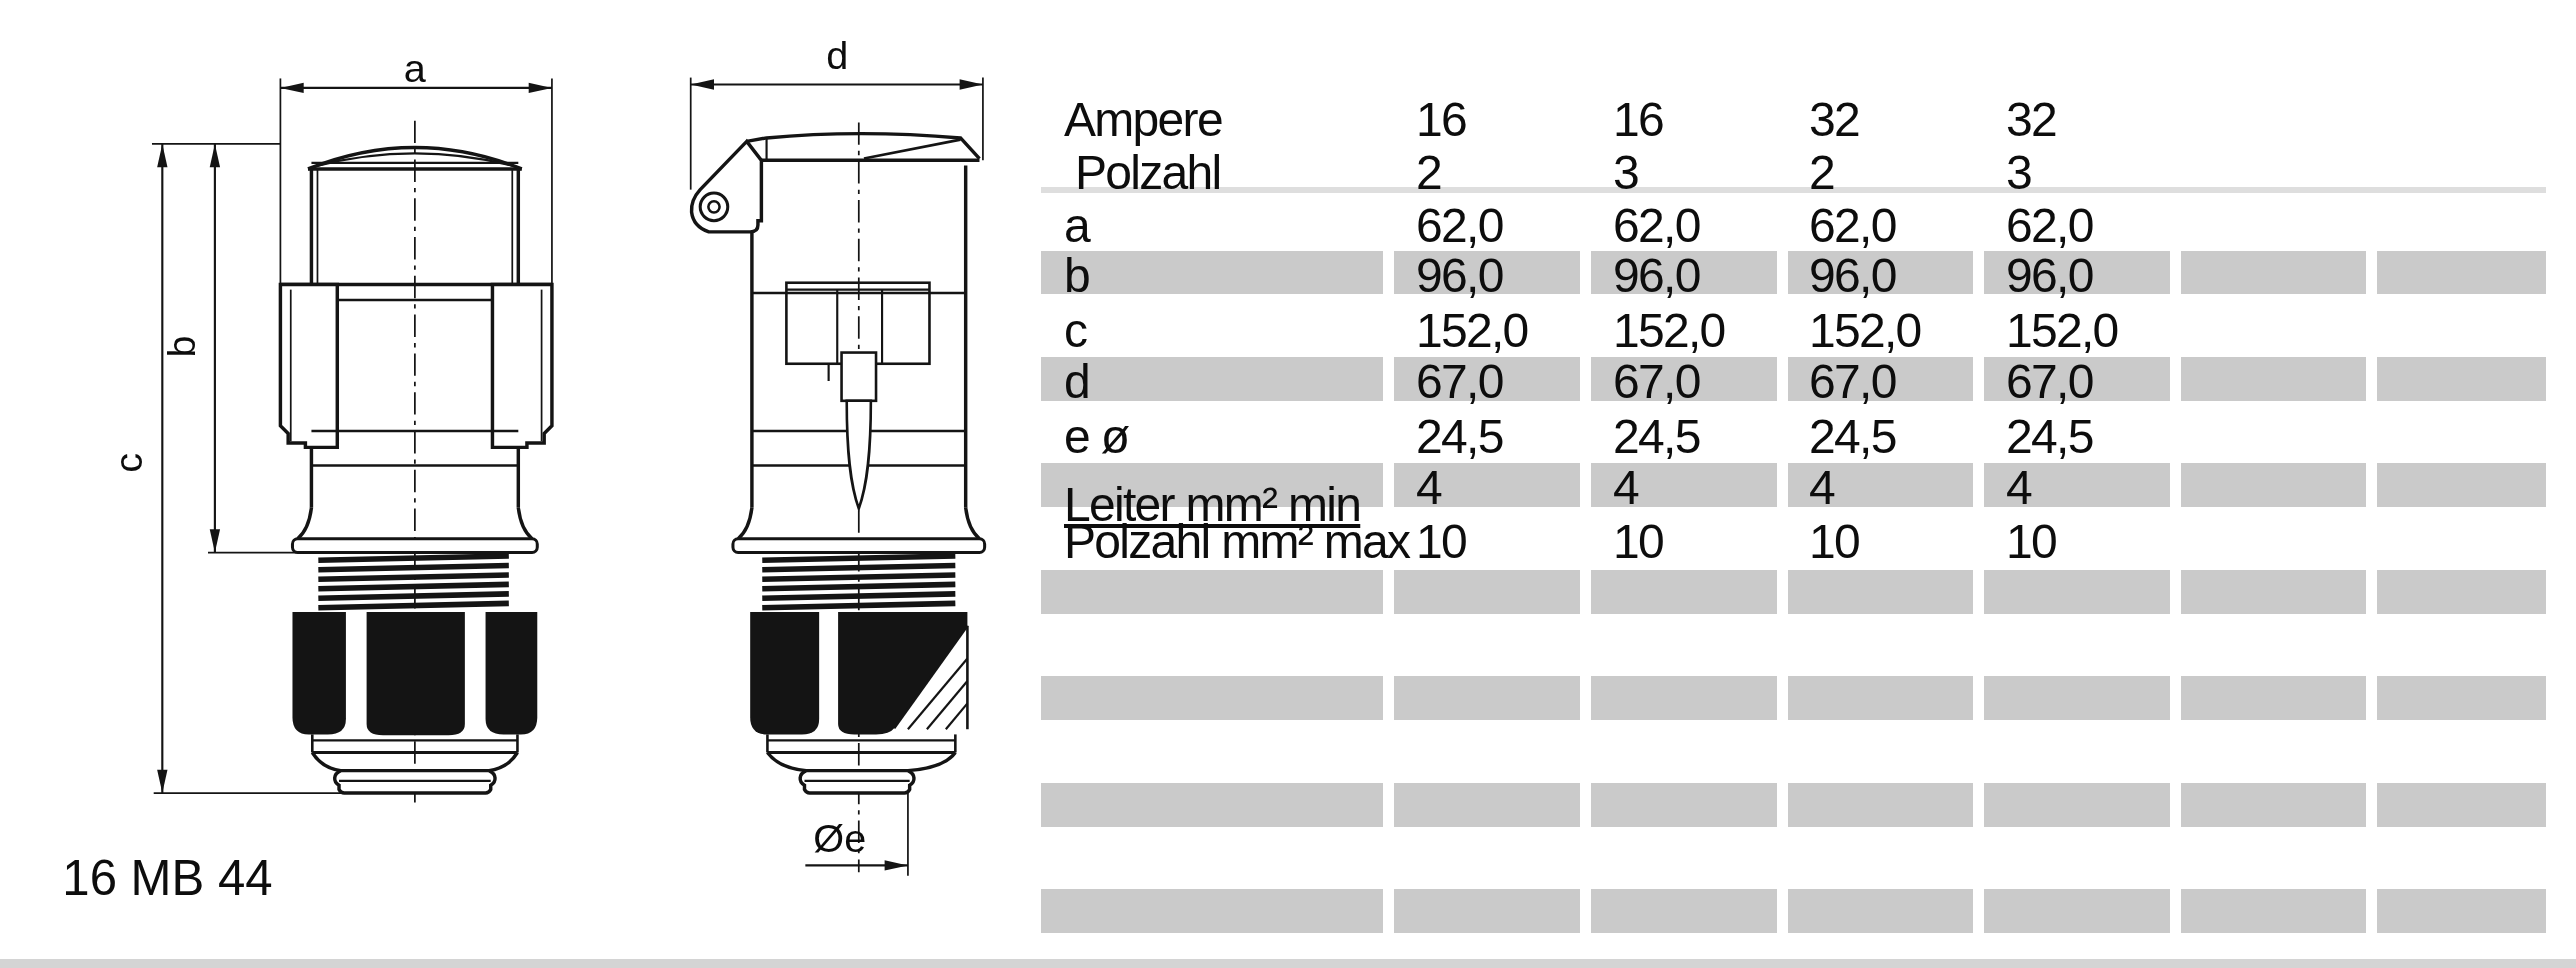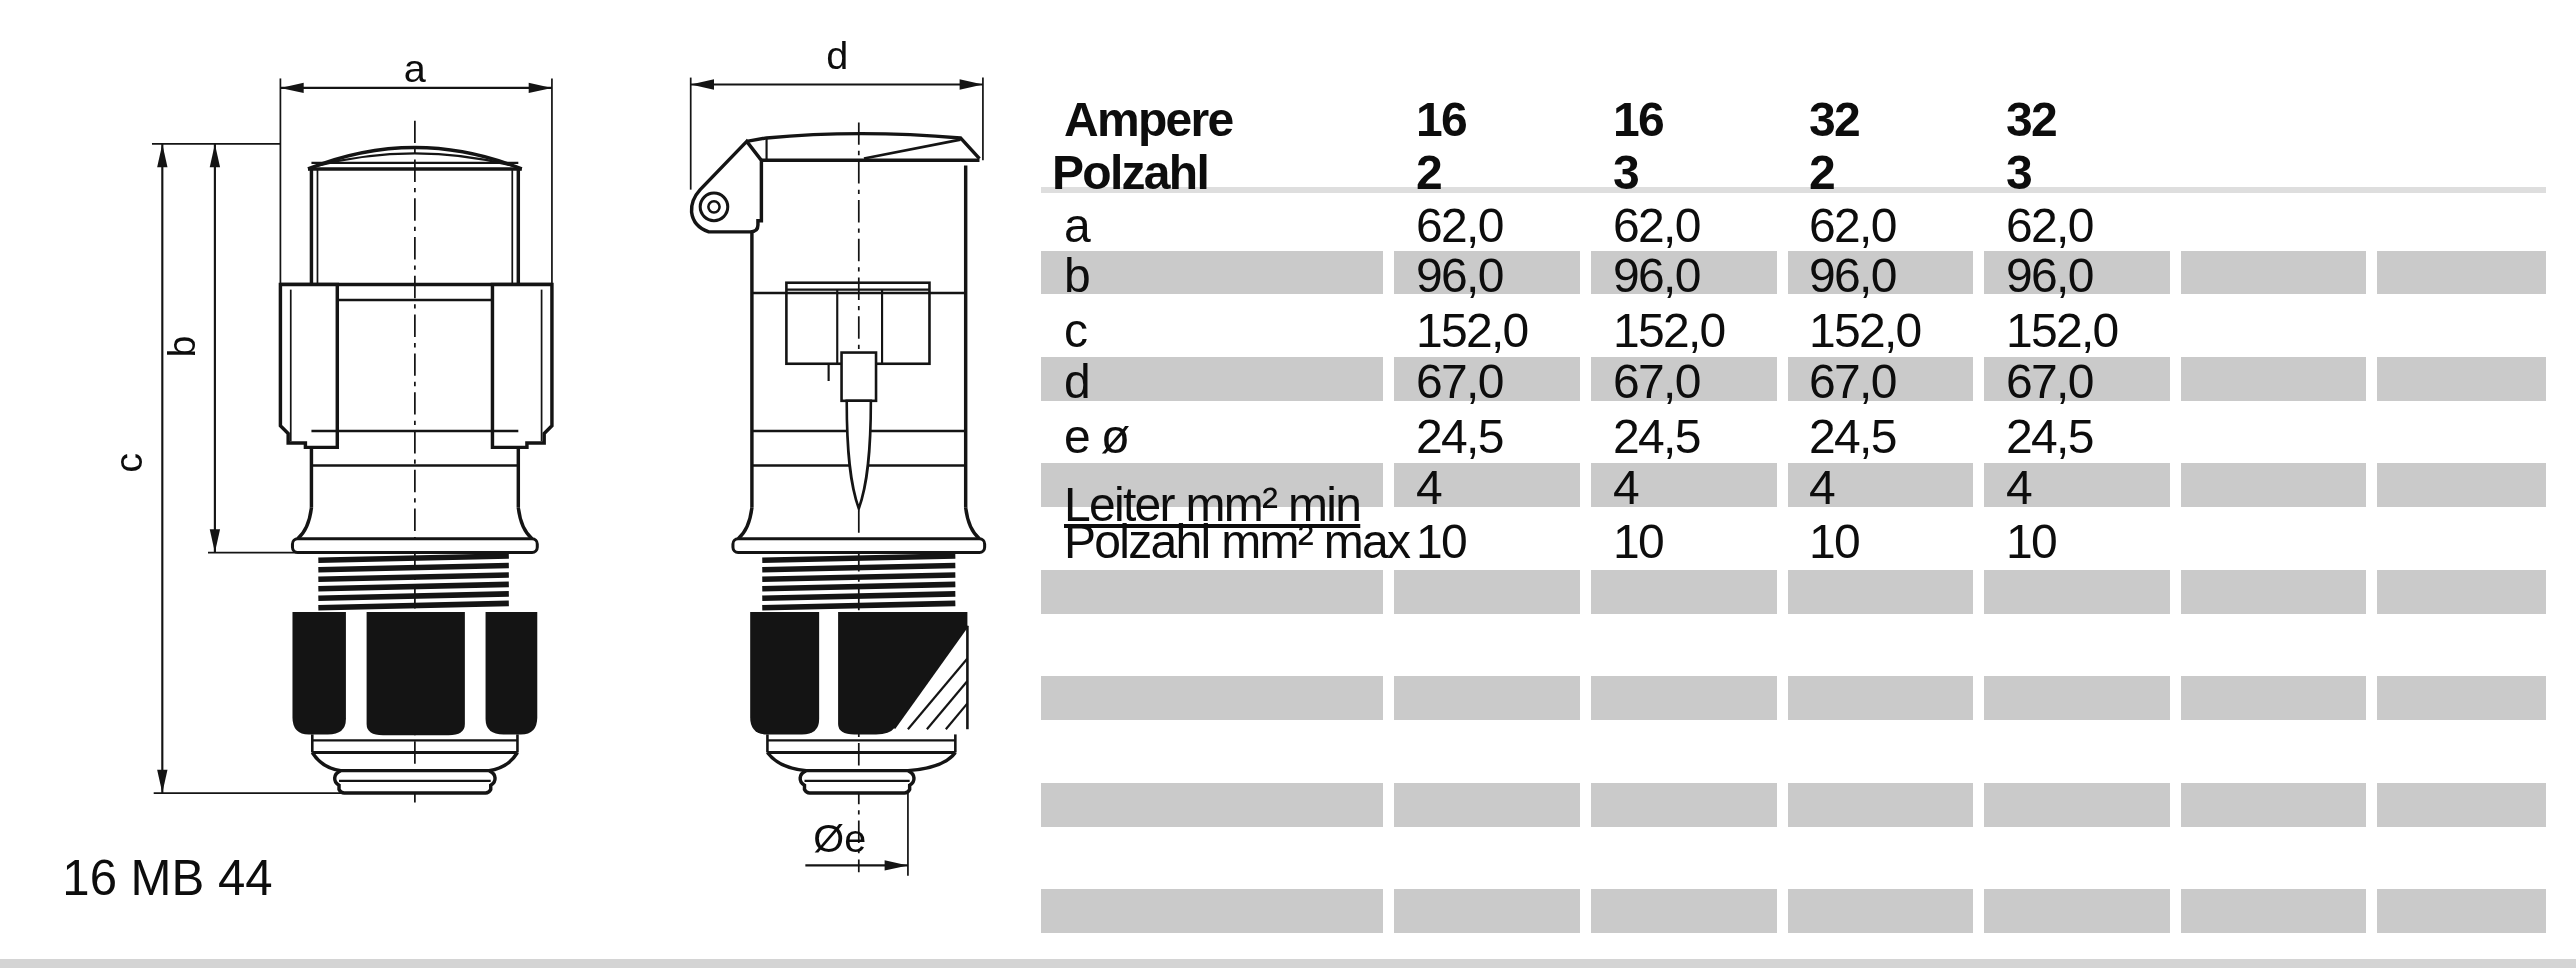--- a/index.html
+++ b/index.html
@@ -17,21 +17,21 @@
   .cline{stroke:#141414;stroke-width:2px;fill:none;stroke-dasharray:26 7 5 7;}
   .dimtext{font-family:"Liberation Sans",sans-serif;font-size:46px;fill:#0d0d0d;}
   .parttext{font-family:"Liberation Sans",sans-serif;font-size:57px;fill:#0d0d0d;letter-spacing:0px;}
 
   
   .stripe{position:absolute;left:1041px;width:1505px;background:#cacaca;}
   .colgap{position:absolute;top:65px;height:868px;width:11.2px;background:#ffffff;}
   #header-separator{position:absolute;left:1041px;top:187px;width:1505px;height:6px;background:#dedede;}
   #bottom-rule{position:absolute;left:0;top:959px;width:2576px;height:9.5px;background:#d4d4d4;}
   .cell{position:absolute;font-size:48px;line-height:50px;letter-spacing:-1.7px;white-space:nowrap;color:#0d0d0d;}
-  .hbold{font-weight:bold;text-align:right;}
+  .hbold{font-weight:normal;text-align:right;}
 </style>
 </head>
 <body>
 
 <div id="screen">
 
   <svg id="drawing-svg" viewBox="0 0 1250 1123">
 
     <g>
 
@@ -203,21 +203,21 @@
       <div class="colgap" style="left:1777px;"></div>
       <div class="colgap" style="left:1973px;"></div>
       <div class="colgap" style="left:2170px;"></div>
       <div class="colgap" style="left:2366px;"></div>
     </div>
 
     <div id="header-separator"></div>
 
     <div>
       <div class="cell hbold" style="left:1064px;top:95px;">Ampere</div>
-      <div class="cell hbold" style="left:1052px;top:148px;">Polzahl</div>
+      <div class="cell hbold" style="left:1075px;top:148px;">Polzahl</div>
 
       <div class="cell hbold" style="left:1416px;top:95px;">16</div>
       <div class="cell hbold" style="left:1416px;top:148px;">2</div>
       <div class="cell hbold" style="left:1613px;top:95px;">16</div>
       <div class="cell hbold" style="left:1613px;top:148px;">3</div>
       <div class="cell hbold" style="left:1809px;top:95px;">32</div>
       <div class="cell hbold" style="left:1809px;top:148px;">2</div>
       <div class="cell hbold" style="left:2006px;top:95px;">32</div>
       <div class="cell hbold" style="left:2006px;top:148px;">3</div>
       <div class="cell hbold" style="left:2203px;top:95px;"></div>

